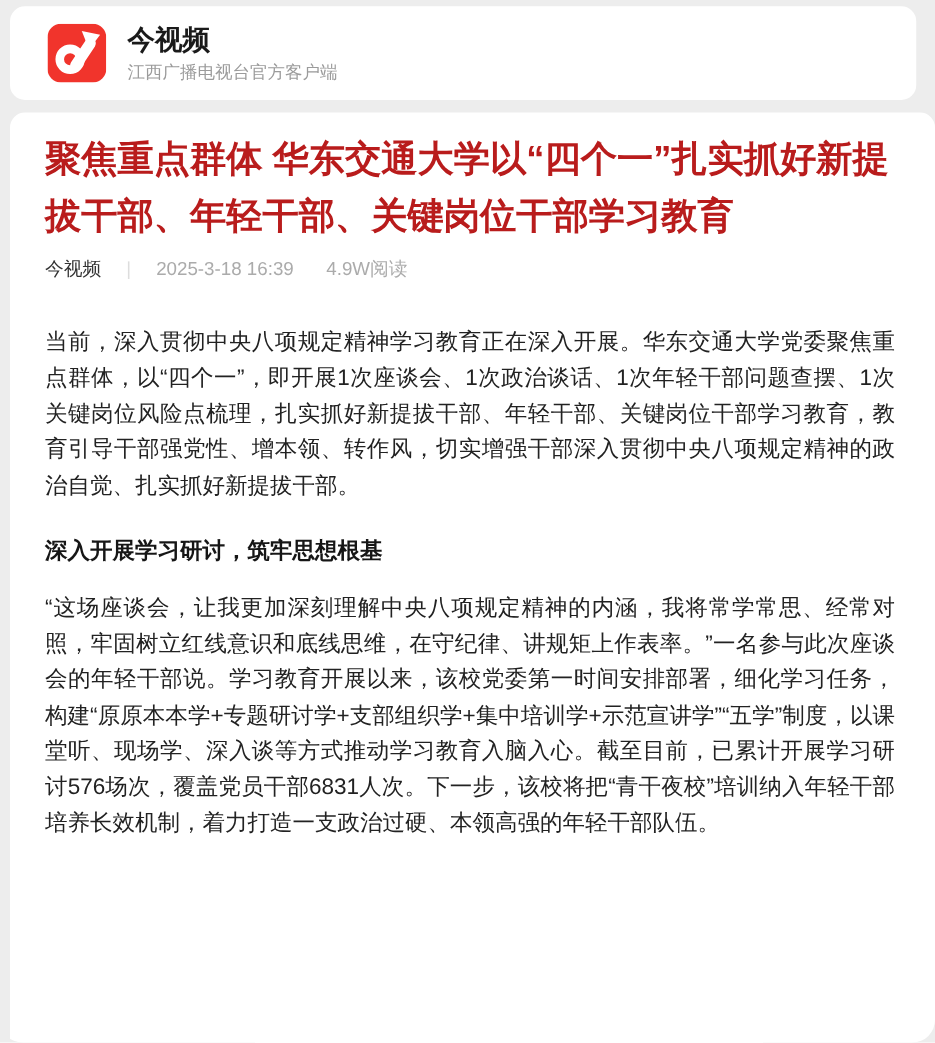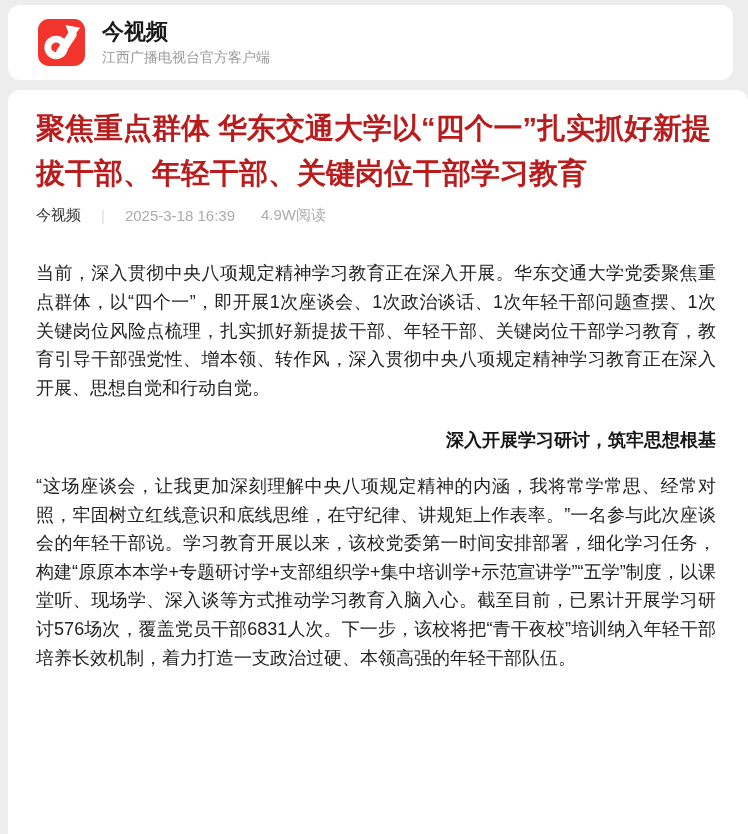--- a/index.html
+++ b/index.html
@@ -7,20 +7,21 @@
   body {
     font-family: "Liberation Sans", sans-serif;
     background: #ededed;
     overflow: hidden;
   }
   .page {
     width: 748px;
     height: 834px;
     position: relative;
     overflow: hidden;
+    border-radius: 18px;
   }
   .card { background: #ffffff; }
 
   
   .header-card {
     position: absolute;
     left: 8px; top: 5px;
     width: 725px; height: 75px;
     border-radius: 12px;
     display: flex;
@@ -81,21 +82,20 @@
     color: #222222;
     text-align: justify;
     margin: 0 0 18px 0;
   }
   h2.section-heading {
     font-size: 18px;
     line-height: 1.3;
     font-weight: 700;
     color: #161616;
     margin: 26px 0 20px 0;
-    text-align: right;
   }
 </style>
 </head>
 <body>
 
 <div class="page">
 
   <header class="card header-card">
     <div class="logo">
       <svg viewBox="0 0 48 48" xmlns="http://www.w3.org/2000/svg" aria-hidden="true">
@@ -115,19 +115,19 @@
     <h1 class="article-title">聚焦重点群体 华东交通大学以“四个一”扎实抓好新提拔干部、年轻干部、关键岗位干部学习教育</h1>
 
     <div class="byline">
       <span class="source">今视频</span>
       <span class="sep">|</span>
       <span class="date">2025-3-18 16:39</span>
       <span class="reads">4.9W阅读</span>
     </div>
 
     <div class="article-body">
-      <p>当前，深入贯彻中央八项规定精神学习教育正在深入开展。华东交通大学党委聚焦重点群体，以“四个一”，即开展1次座谈会、1次政治谈话、1次年轻干部问题查摆、1次关键岗位风险点梳理，扎实抓好新提拔干部、年轻干部、关键岗位干部学习教育，教育引导干部强党性、增本领、转作风，深入贯彻中央八项规定精神学习教育正在深入开展、思想自觉和行动自觉。</p>
+      <p>当前，深入贯彻中央八项规定精神学习教育正在深入开展。华东交通大学党委聚焦重点群体，以“四个一”，即开展1次座谈会、1次政治谈话、1次年轻干部问题查摆、1次关键岗位风险点梳理，扎实抓好新提拔干部、年轻干部、关键岗位干部学习教育，教育引导干部强党性、增本领、转作风，切实增强干部深入贯彻中央八项规定精神的政治自觉、扎实抓好新提拔干部。</p>
       <h2 class="section-heading">深入开展学习研讨，筑牢思想根基</h2>
       <p>“这场座谈会，让我更加深刻理解中央八项规定精神的内涵，我将常学常思、经常对照，牢固树立红线意识和底线思维，在守纪律、讲规矩上作表率。”一名参与此次座谈会的年轻干部说。学习教育开展以来，该校党委第一时间安排部署，细化学习任务，构建“原原本本学+专题研讨学+支部组织学+集中培训学+示范宣讲学”“五学”制度，以课堂听、现场学、深入谈等方式推动学习教育入脑入心。截至目前，已累计开展学习研讨576场次，覆盖党员干部6831人次。下一步，该校将把“青干夜校”培训纳入年轻干部培养长效机制，着力打造一支政治过硬、本领高强的年轻干部队伍。</p>
     </div>
   </main>
 
 </div>
 
 </body></html>

